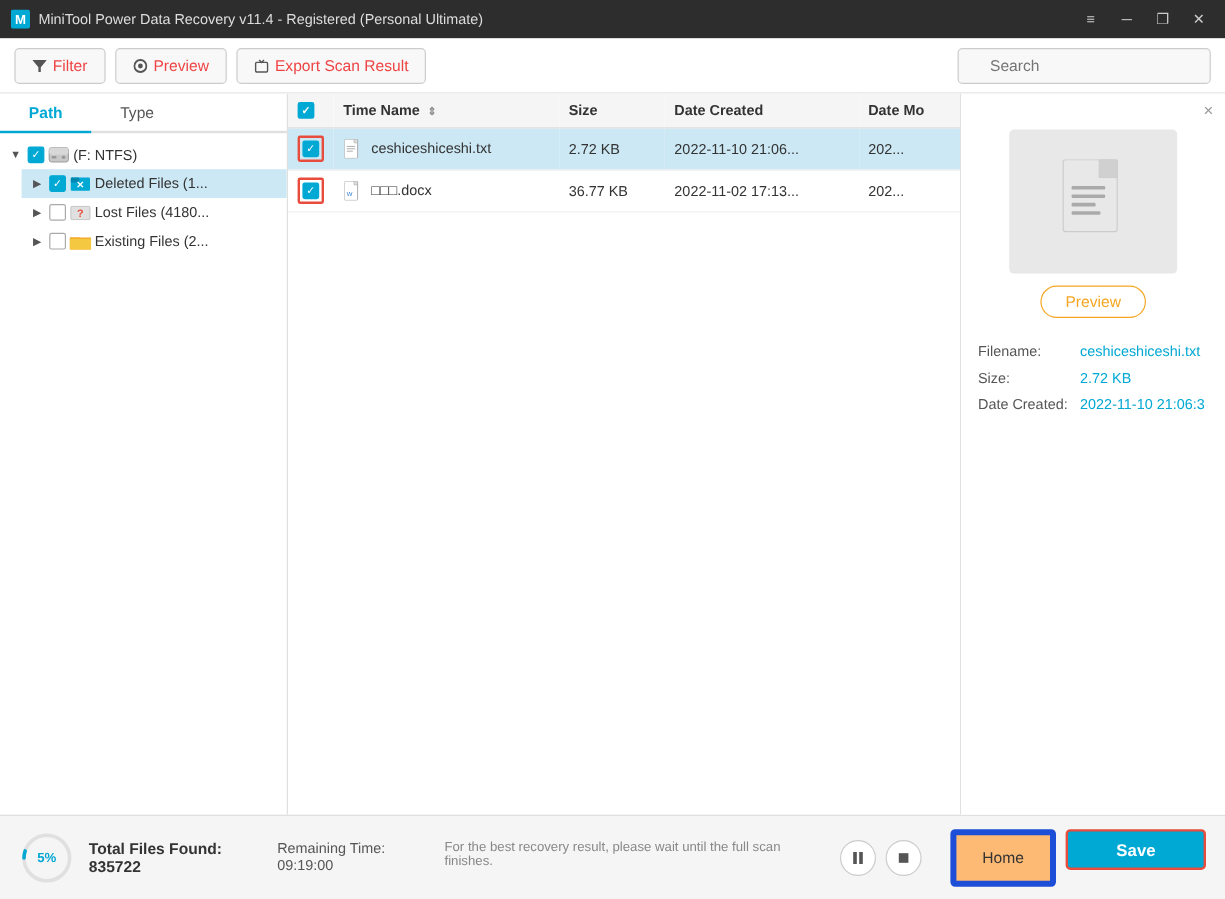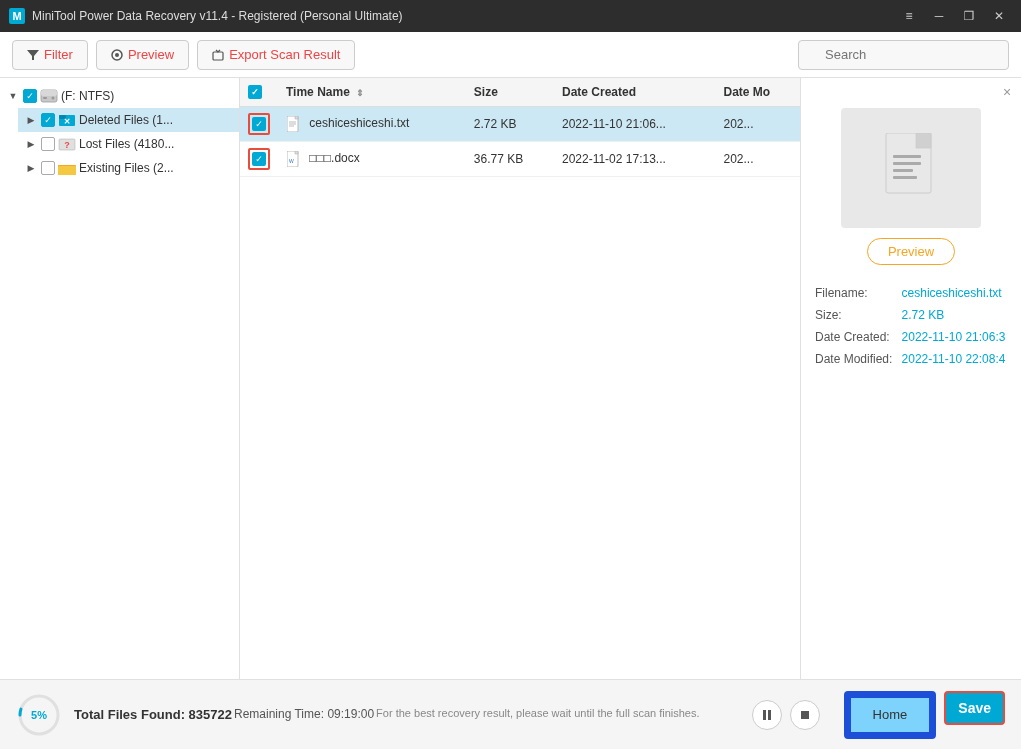--- a/index.html
+++ b/index.html
@@ -389,30 +389,30 @@
       font-size: 12px;
     }
     .bottom-right-btns {
       display: flex;
       gap: 8px;
       margin-left: 12px;
     }
     .home-btn {
       height: 48px;
       padding: 0 22px;
-      border: 7px solid #1d4ed8;
-      background: #7dd3fc;
+      border: 5px solid #1d4ed8;
+      background: #fdba74;
       border-radius: 4px;
       cursor: pointer;
       font-size: 13px;
       color: #333;
     }
     .save-btn {
       height: 34px;
-      padding: 0 12px;
+      padding: 0 40px;
       border: 2px solid #e74c3c;
       background: #00a8d4;
       border-radius: 4px;
       cursor: pointer;
       font-size: 14px;
       font-weight: 600;
       color: #fff;
     }
 
     .col-sort-icon {
@@ -464,20 +464,24 @@
   <div class="search-wrapper">
     <span class="search-icon-inner">🔍</span>
     <input class="toolbar-search" type="text" placeholder="Search" style="">
   </div>
 </div>
 
 <div class="main-area">
 
   <div class="left-panel">
 
+    <div class="tabs">
+      <div class="tab active">Path</div>
+      <div class="tab">Type</div>
+    </div>
 
     <div class="tree">
 
       <div class="tree-item">
         <div class="tree-toggle">▼</div>
         <div class="tree-checkbox checked">✓</div>
         <div class="tree-folder-icon">
           <svg width="18" height="16" viewBox="0 0 18 16">
             <rect x="1" y="2" width="16" height="12" rx="2" fill="#c8c8c8" stroke="#999" stroke-width="0.8"></rect>
             <rect x="1" y="2" width="16" height="6" rx="2" fill="#d8d8d8"></rect>
@@ -628,24 +632,20 @@
         <td>ceshiceshiceshi.txt</td>
       </tr>
       <tr>
         <td>Size:</td>
         <td>2.72 KB</td>
       </tr>
       <tr>
         <td>Date Created:</td>
         <td>2022-11-10 21:06:3</td>
       </tr>
-      <tr>
-        <td>Date Modified:</td>
-        <td>2022-11-10 22:08:4</td>
-      </tr>
     </tbody>
       </table>
   </div>
 </div>
 
 <div class="bottom-bar">
 
   <div class="progress-circle">
     <svg width="46" height="46" viewBox="0 0 46 46">
       <circle cx="23" cy="23" r="19" fill="none" stroke="#e0e0e0" stroke-width="3"></circle>

